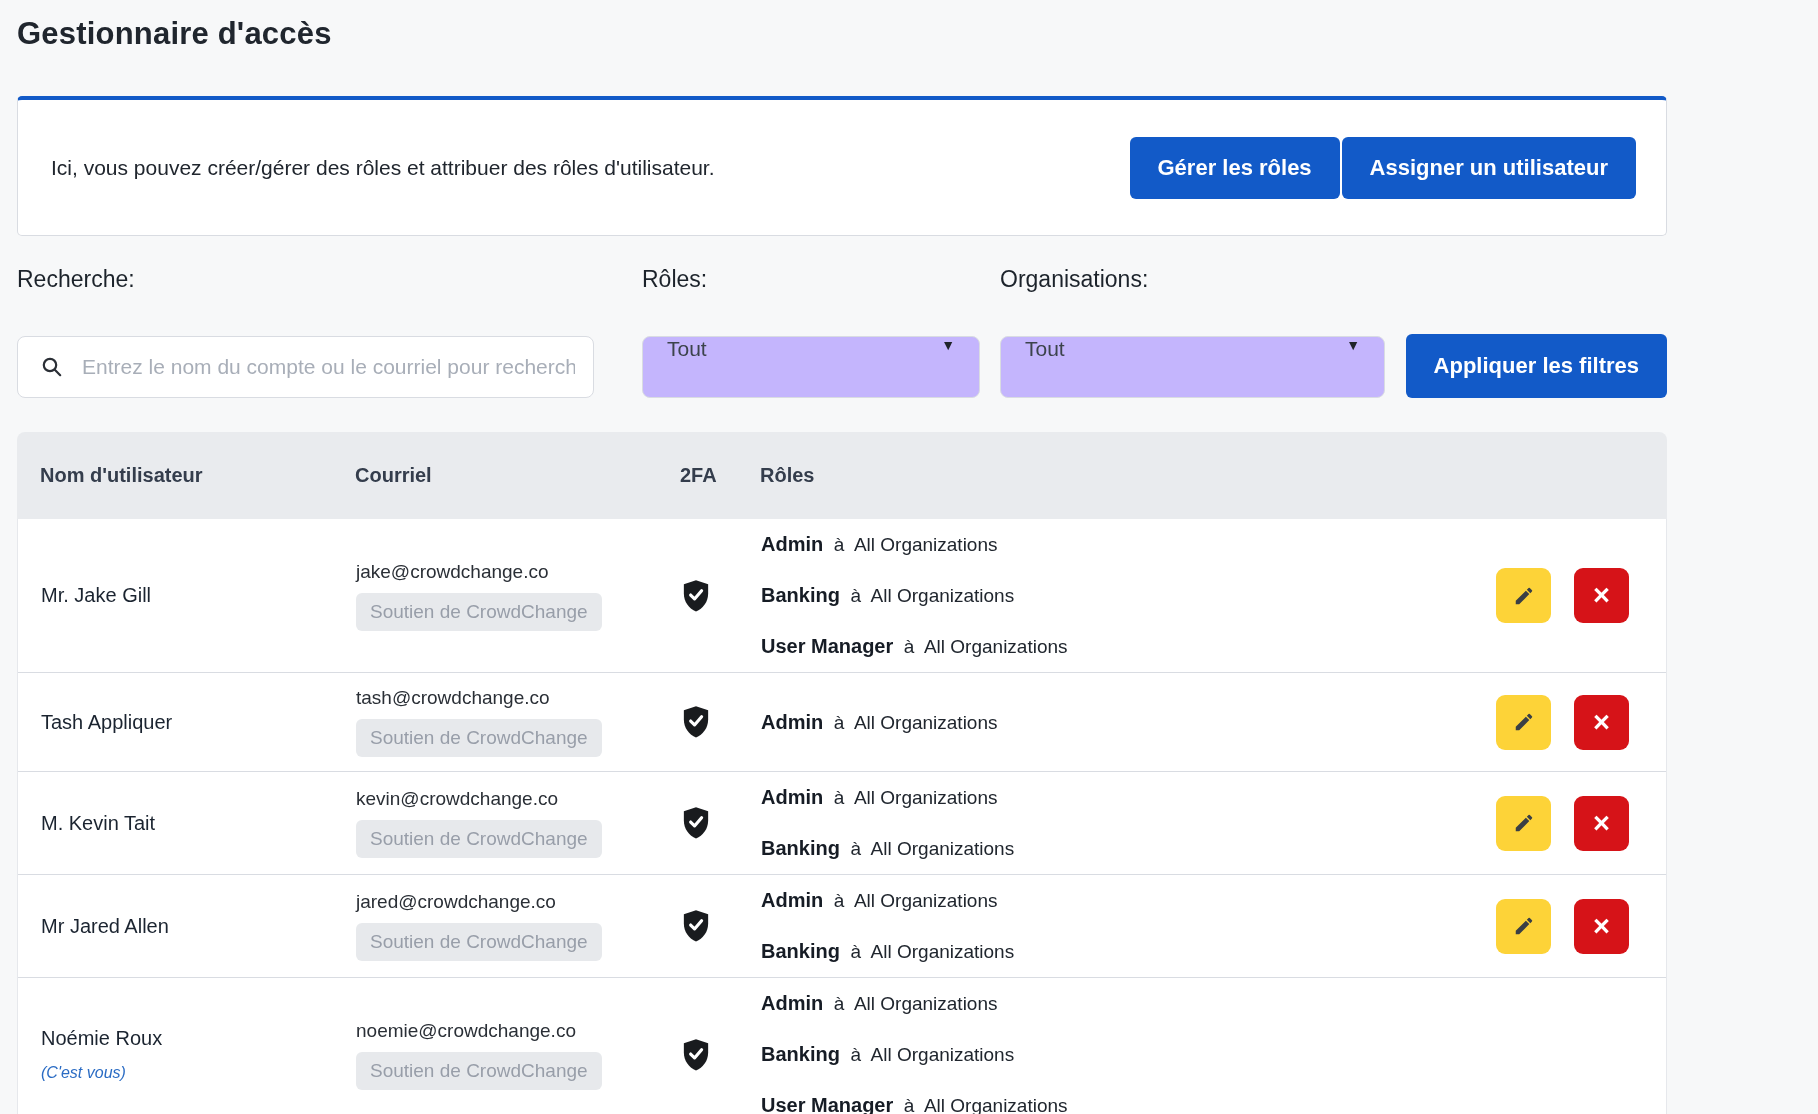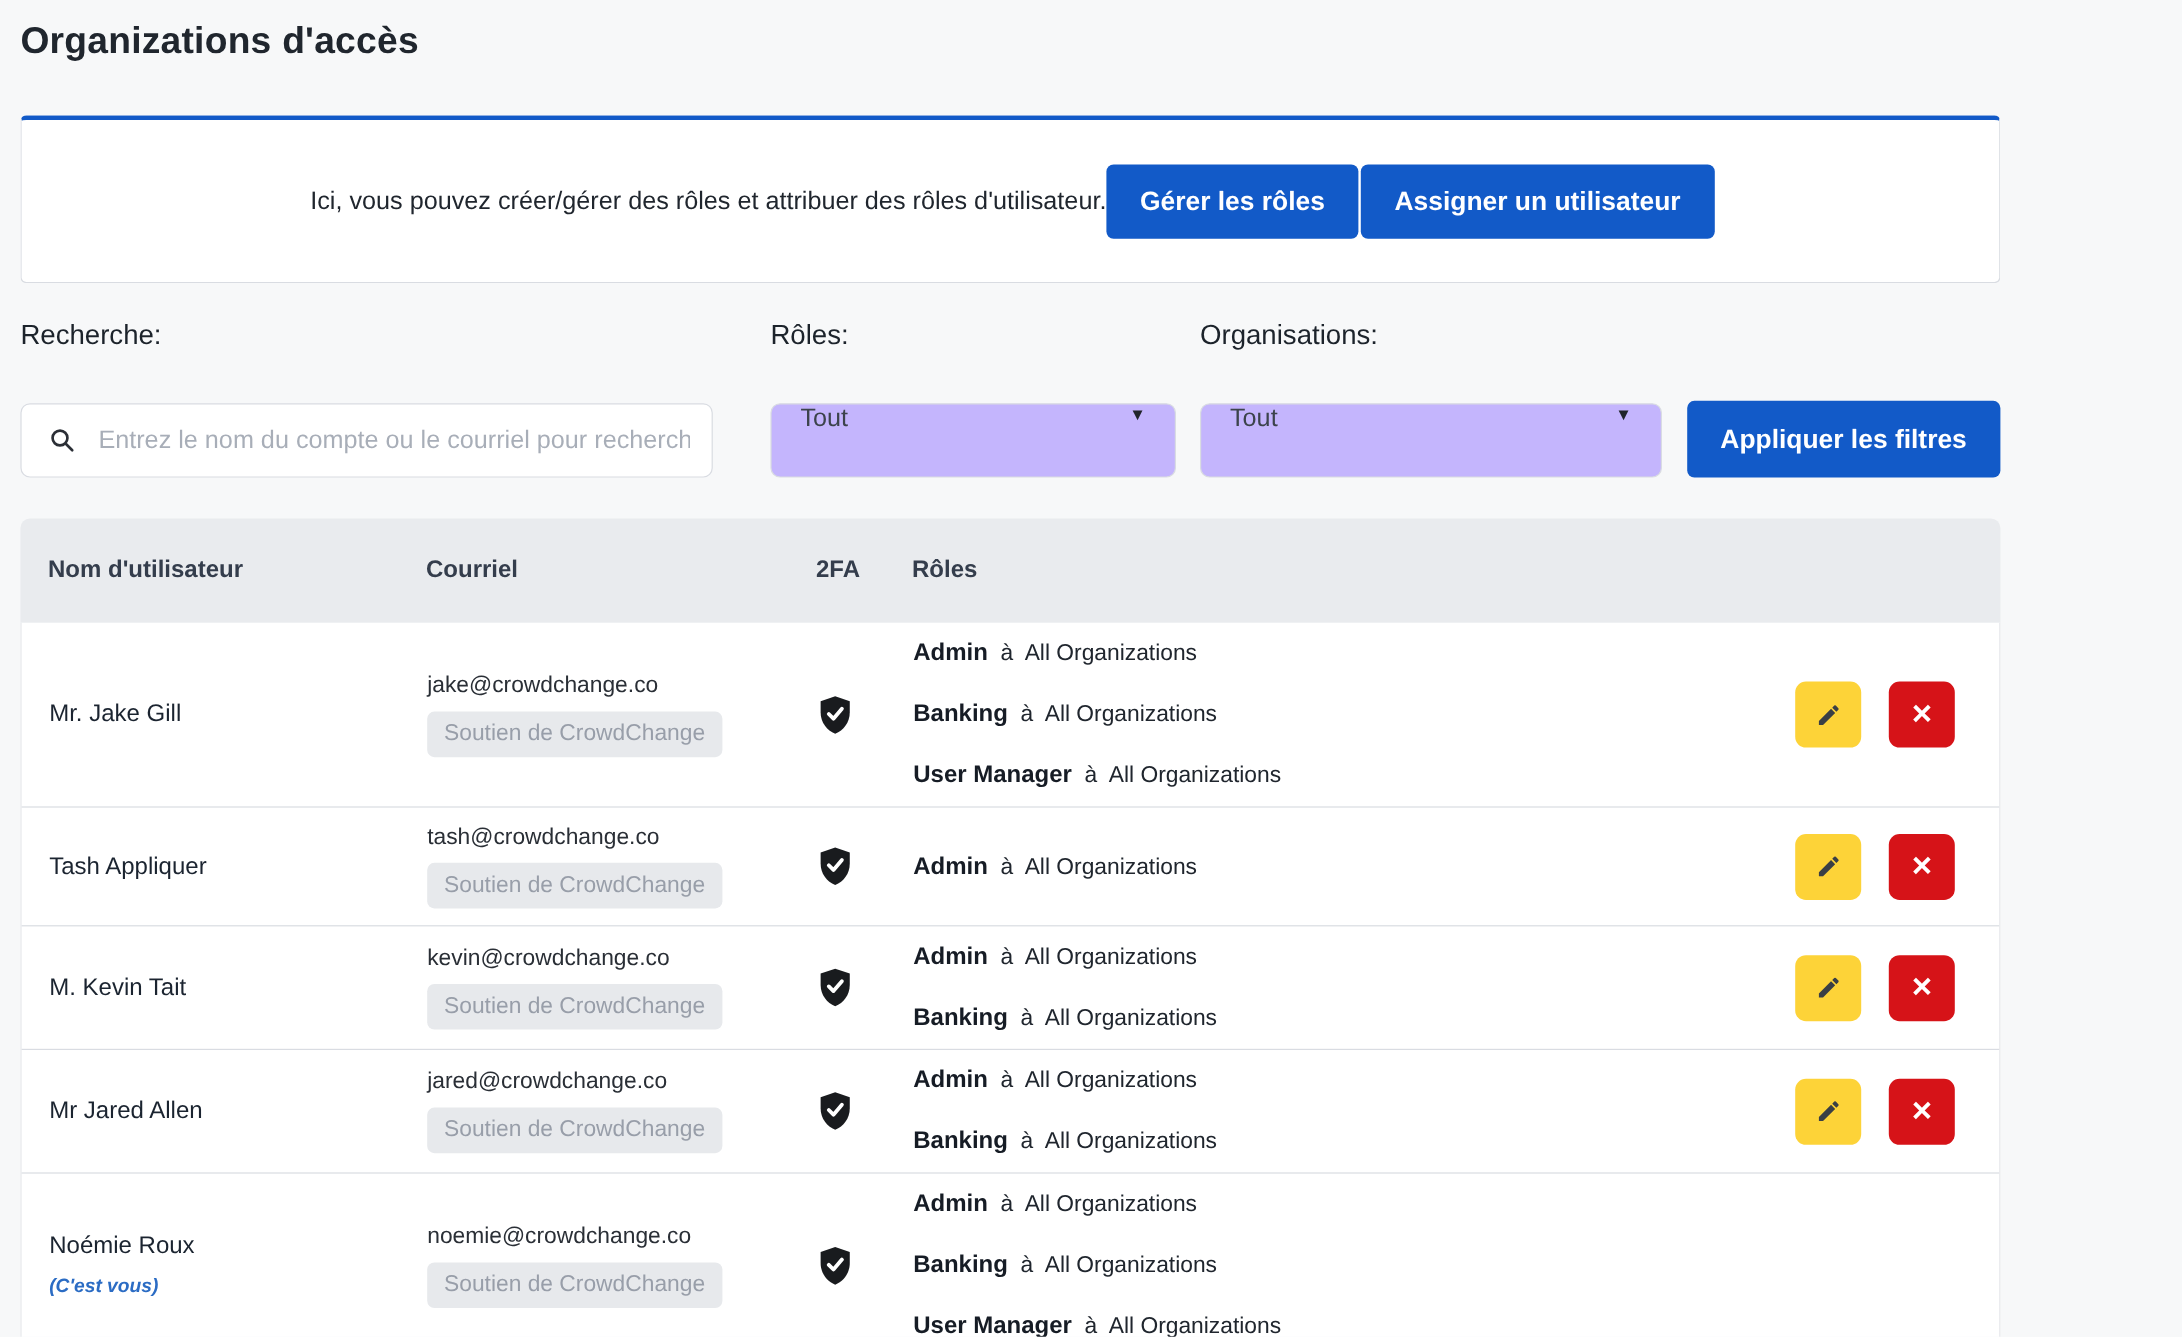--- a/index.html
+++ b/index.html
@@ -33,21 +33,21 @@
   
   .info-panel{
     margin-top:44px;
     height:140px;
     background:#fff;
     border:1px solid var(--border);
     border-top:4px solid var(--blue);
     border-radius:5px;
     display:flex;
     align-items:center;
-    justify-content:center;
+    justify-content:space-between;
     padding:0 30px 0 33px;
   }
   .info-panel p{font-size:21px;color:#20262e;}
   .panel-buttons{display:flex;gap:2px;}
   .btn-primary{
     background:var(--blue);
     color:#fff;
     border:none;
     border-radius:6px;
     font-family:"Liberation Sans", sans-serif;
@@ -96,21 +96,21 @@
     background:var(--headerbg);
     height:87px;
     border-radius:8px 8px 0 0;
     font-size:20px;font-weight:bold;color:#343d4c;
   }
   .t-body{background:#fff;border-left:1px solid #e6e8ec;border-right:1px solid #e6e8ec;}
   .t-row{border-top:1px solid var(--border);padding-top:14px;padding-bottom:14px;}
   .t-row:first-child{border-top:none;}
 
   .cell-name{font-size:20px;color:#1b2430;padding-right:16px;}
-  .self-note{display:block;margin-top:14px;font-size:16px;font-style:italic;color:#2b6cc4;font-weight:bold;}
+  .self-note{display:block;margin-top:14px;font-size:16px;font-style:italic;color:#2b6cc4;}
   .cell-email{font-size:19px;color:#2a2f36;padding-right:16px;}
   .email-badge{
     display:inline-block;margin-top:10px;
     background:#e7e9ec;color:#989ea9;
     border-radius:6px;padding:8px 14px;font-size:19px;
   }
   .cell-2fa{display:flex;align-items:center;}
   .cell-roles{display:flex;flex-direction:column;gap:28px;padding-right:12px;}
   .role-line{font-size:19px;color:#20262e;}
   .role-line b{font-size:20px;font-weight:bold;color:#161c25;}
@@ -120,21 +120,21 @@
     display:flex;align-items:center;justify-content:center;
   }
   .icon-btn.edit{background:var(--yellow);}
   .icon-btn.delete{background:var(--red);color:#fff;font-size:29px;font-weight:bold;line-height:1;}
 </style>
 </head>
 <body>
 
 <div class="content">
 
-  <h1 class="page-title">Organizations d'accès</h1>
+  <h1 class="page-title">Gestionnaire d'accès</h1>
 
   <div class="info-panel">
     <p>Ici, vous pouvez créer/gérer des rôles et attribuer des rôles d'utilisateur.</p>
     <div class="panel-buttons">
       <button class="btn-primary">Gérer les rôles</button>
       <button class="btn-primary">Assigner un utilisateur</button>
     </div>
   </div>
 
   <div class="filters">

